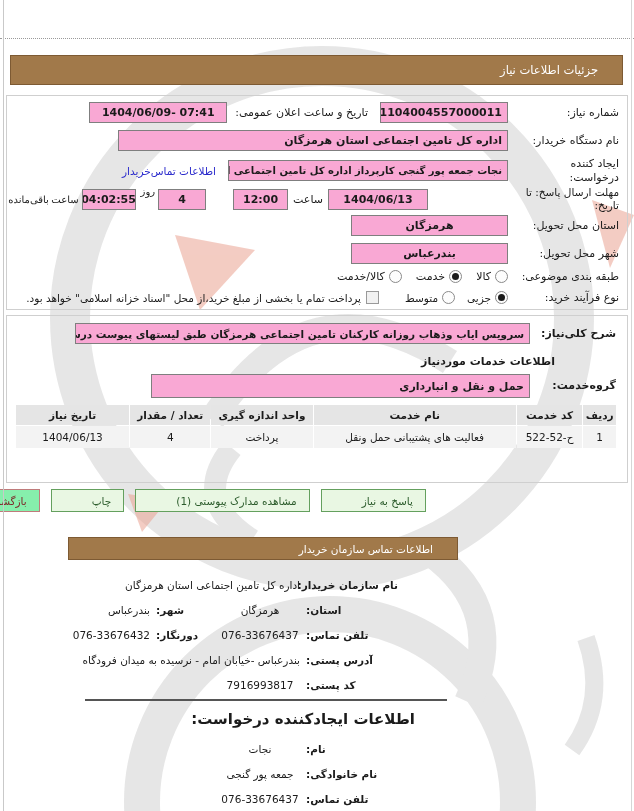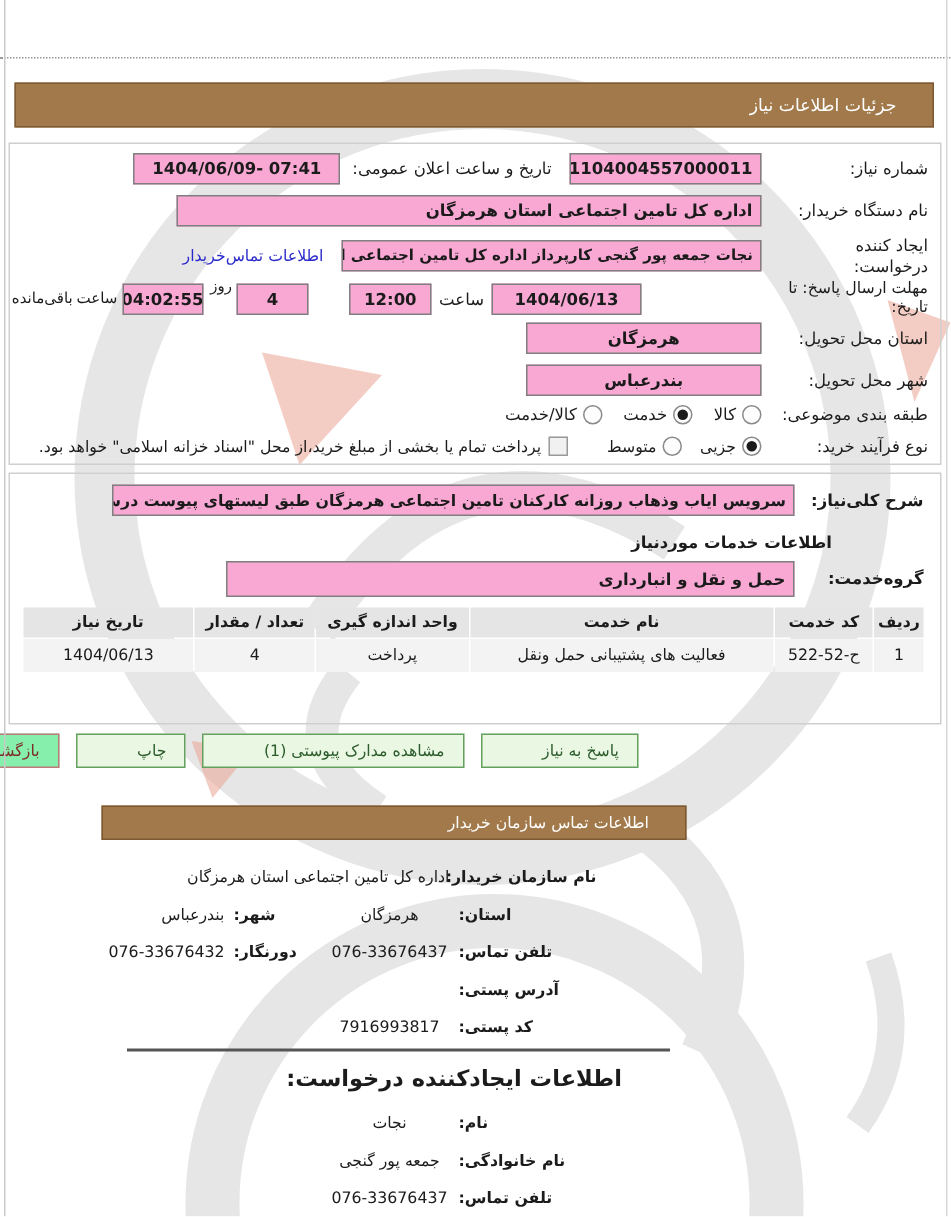--- a/index.html
+++ b/index.html
@@ -250,20 +250,21 @@
       <span class="cv endr">بندرعباس</span>
     </div>
     <div class="crow">
       <span class="cl">تلفن تماس:</span>
       <span class="cv ltr">076-33676437</span>
       <span class="cl">دورنگار:</span>
       <span class="cv endr ltr">076-33676432</span>
     </div>
     <div class="crow">
       <span class="cl">آدرس پستی:</span>
+      <span class="cv wide">بندرعباس -خیابان امام - نرسیده به میدان فرودگاه</span>
     </div>
     <div class="crow">
       <span class="cl">کد پستی:</span>
       <span class="cv ltr">7916993817</span>
     </div>
   </div>
 
   <div class="divider"></div>
 
   <div class="creator-hd">اطلاعات ایجادکننده درخواست:</div>

